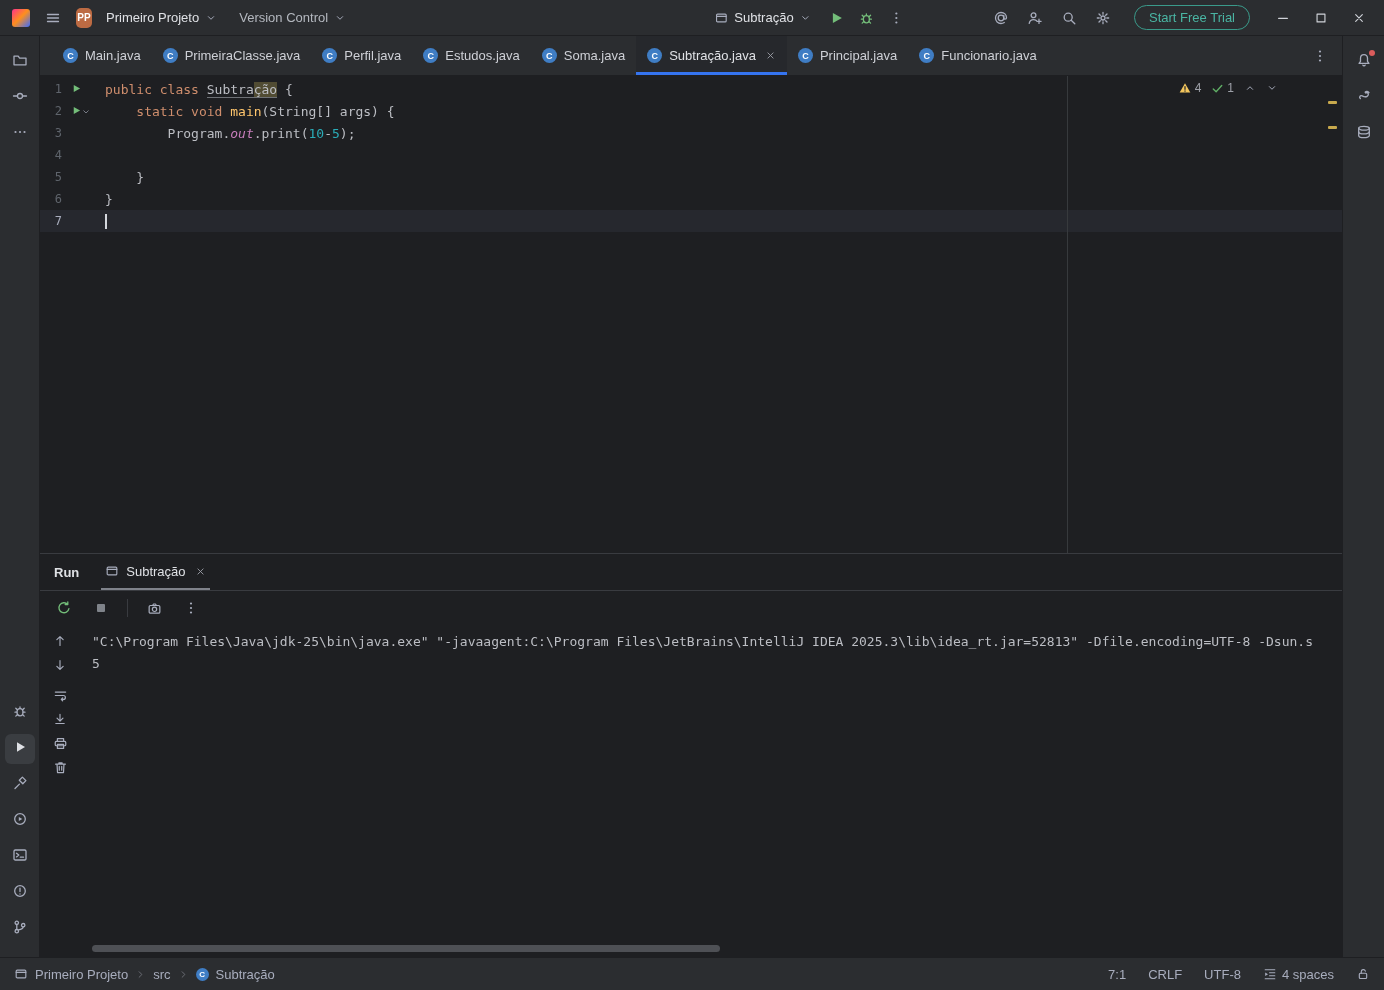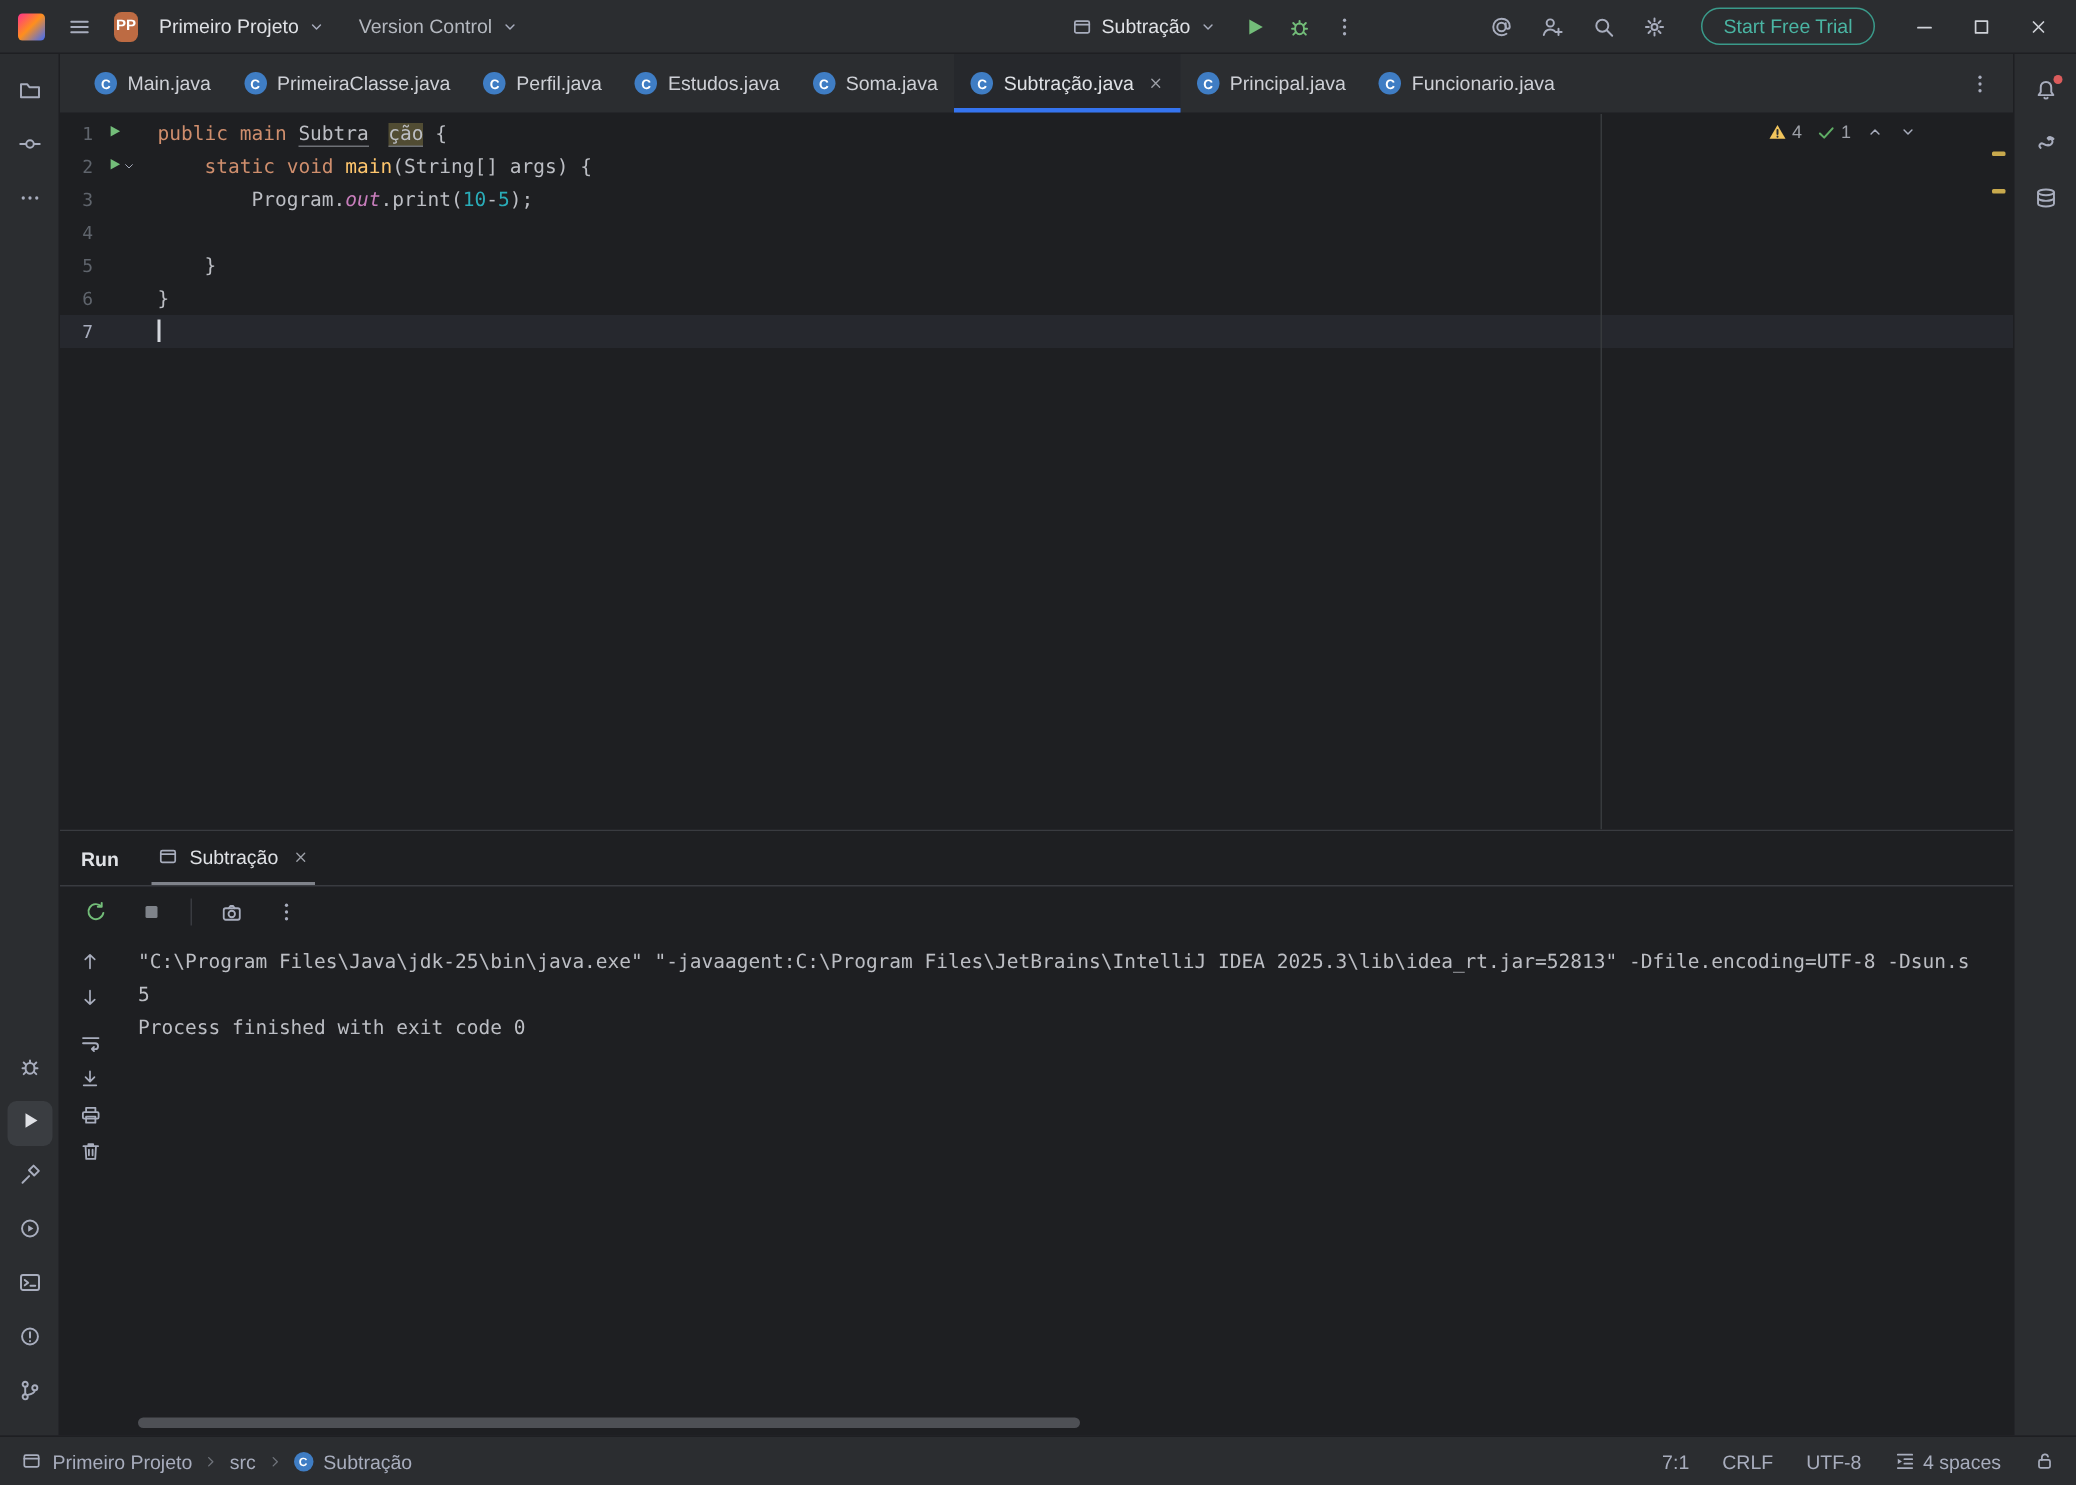--- a/index.html
+++ b/index.html
@@ -56,21 +56,21 @@
   .code-line.current .lnum { color:#a8adbd; }
   .gic { width:43px; flex:none; display:flex; align-items:center; padding-left:9px; }
   .ct { flex:1; min-width:0; white-space:pre; color:#bcbec4; }
   .tk.kw  { color:#cf8e6d; }
   .tk.fn  { color:#ffc66d; }
   .tk.fld { color:#c77dbb; font-style:italic; }
   .tk.num { color:#2aacb8; }
   .tk.pl  { color:#bcbec4; }
   .tk.cls { color:#bcbec4; }
   .tk.ul  { border-bottom:1px solid #6e7176; }
-  .tk.hl  { background:#514c33;margin-left:13px; }
+  .tk.hl  { background:#514c33; }
   .caret { display:inline-block; width:1.5px; height:15px; background:#d4d7dd; vertical-align:-3px; }
   .guide { position:absolute; top:0; bottom:0; left:1027px; width:1px; background:#373a3d; }
   .inspect { position:absolute; top:5px; right:64px; display:flex; align-items:center; gap:10px; color:#9da0a8;
              font-family:"Liberation Sans",sans-serif; font-size:12px; }
   .insp-item { display:flex; align-items:center; gap:3px; }
   .mark { position:absolute; right:5px; width:9px; height:3px; background:#c8a94d; border-radius:1px; }
 
   
   .runpanel { height:404px; flex:none; background:#1e1f22; border-top:1px solid #393b40; display:flex; flex-direction:column; }
   .run-header { height:37px; flex:none; border-bottom:1px solid #393b40; display:flex; align-items:center; padding:0 14px; gap:22px; font-size:13px; }
@@ -324,21 +324,21 @@
 
       <div class="editor">
         <div id="code">
             <div class="code-line">
               <span class="lnum">1</span>
               <span class="gic">
                 <span><svg width="11" height="11" viewBox="0 0 16 16" fill="none" stroke="#a8adbd" stroke-width="1.3" stroke-linecap="round" stroke-linejoin="round">
                     <path d="M4 2.8v10.4L13.2 8z" fill="#73bd79" stroke="none"></path>
                   </svg></span>
               </span>
-              <span class="ct"><span class="tk kw">public main </span><span class="tk cls ul">Subtra</span><span class="tk cls ul hl">ção</span><span class="tk pl"> {</span></span>
+              <span class="ct"><span class="tk kw">public class </span><span class="tk cls ul">Subtra</span><span class="tk cls ul hl">ção</span><span class="tk pl"> {</span></span>
             </div>
             <div class="code-line">
               <span class="lnum">2</span>
               <span class="gic">
                 <span><svg width="11" height="11" viewBox="0 0 16 16" fill="none" stroke="#a8adbd" stroke-width="1.3" stroke-linecap="round" stroke-linejoin="round">
                     <path d="M4 2.8v10.4L13.2 8z" fill="#73bd79" stroke="none"></path>
                   </svg></span>
                 <span><svg width="8" height="8" viewBox="0 0 16 16" fill="none" stroke="#a8adbd" stroke-width="1.3" stroke-linecap="round" stroke-linejoin="round">
                     <path d="M3.5 5.5 8 10l4.5-4.5"></path>
                   </svg></span>
@@ -478,21 +478,21 @@
                   <rect x="2.4" y="5.8" width="11.2" height="4.6" rx="1"></rect>
                   <rect x="4.7" y="9" width="6.6" height="4.3"></rect>
                 </svg>
               </span>
             <span class="rs-btn" data-icon="trash-icon">
                 <svg width="15" height="15" viewBox="0 0 16 16" fill="none" stroke="#a8adbd" stroke-width="1.3" stroke-linecap="round" stroke-linejoin="round">
                   <path d="M2.8 4.4h10.4M6.3 4.4V3h3.4v1.4M4.3 4.4l.5 9h6.4l.5-9M6.7 6.9v4M9.3 6.9v4"></path>
                 </svg>
               </span>
           </div>
-          <div class="console" id="console"><div>"C:\Program Files\Java\jdk-25\bin\java.exe" "-javaagent:C:\Program Files\JetBrains\IntelliJ IDEA 2025.3\lib\idea_rt.jar=52813" -Dfile.encoding=UTF-8 -Dsun.s</div><div>5</div><div>Process finished with exit code 0</div></div>
+          <div class="console" id="console"><div>"C:\Program Files\Java\jdk-25\bin\java.exe" "-javaagent:C:\Program Files\JetBrains\IntelliJ IDEA 2025.3\lib\idea_rt.jar=52813" -Dfile.encoding=UTF-8 -Dsun.s</div><div>5</div></div>
           <div class="hscroll"></div>
         </div>
       </div>
     </div>
 
     <div class="rightbar" id="rightbar">
         <div class="lb-btn">
           <span><svg width="16" height="16" viewBox="0 0 16 16" fill="none" stroke="#a8adbd" stroke-width="1.3" stroke-linecap="round" stroke-linejoin="round">
               <path d="M8 2.6c-2.2 0-3.5 1.6-3.5 3.7v3L3.1 11.4h9.8l-1.4-2.1v-3C11.5 4.2 10.2 2.6 8 2.6z"></path>
               <path d="M6.9 13.2c.3.7 1.9.7 2.2 0"></path>

